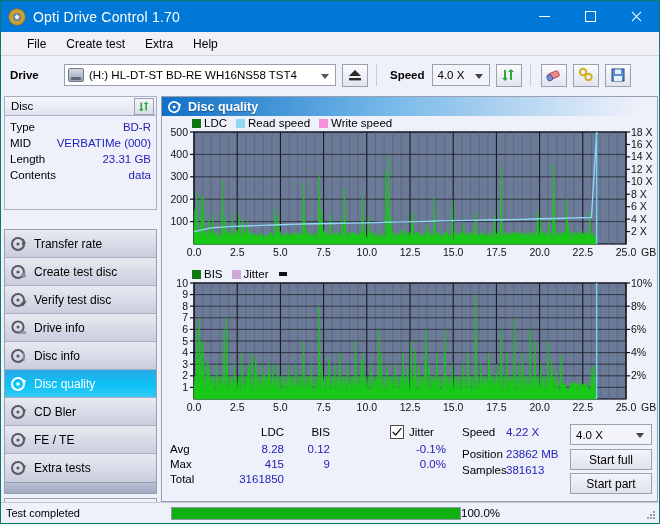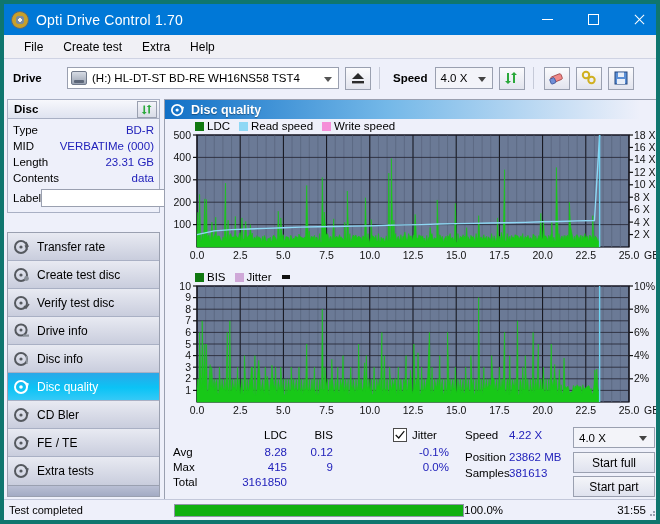--- a/index.html
+++ b/index.html
@@ -9,21 +9,21 @@
     font-family: "Liberation Sans", sans-serif;
     font-size: 11px;
     overflow: hidden;
   }
   body { background: #eceff8; }
 
   #app {
     position: relative;
     width: 660px; height: 524px;
     background: #eef0fa;
-    border: 4px solid #0f766e;
+    border: 1px solid #0f766e;
     overflow: hidden;
   }
 
   
   #titlebar {
     position: absolute; left: 0; top: 0; width: 658px; height: 31px;
     background: #0078d7;
     display: flex; align-items: center;
   }
   #title-icon {
@@ -48,21 +48,21 @@
   .glyph-close:before, .glyph-close:after {
     content:""; position:absolute; left:0; top:5px; width:13px; height:1px; background:#fff;
   }
   .glyph-close:before { transform: rotate(45deg); }
   .glyph-close:after  { transform: rotate(-45deg); }
 
   
   #menubar {
     position: absolute; left: 0; top: 31px; width: 658px; height: 24px;
     background: #f0f0f5; border-bottom: 1px solid #cfd3e3;
-    display: flex; align-items: center; padding-left: 10px;
+    display: flex; align-items: center; padding-left: 16px;
   }
   .menu-item { padding: 3px 10px; color: #000; font-size: 12px; }
 
   
   #drivebar {
     position: absolute; left: 0; top: 55px; width: 658px; height: 38px;
     background: #eef0fa;
     display: flex; align-items: center;
   }
   #drive-label { margin-left: 9px; font-weight: bold; font-size: 11.5px; width: 54px; }
@@ -99,21 +99,21 @@
   
   #leftpanel {
     position: absolute; left: 3px; top: 95px; width: 153px; height: 406px;
     background: #eef0fa;
   }
   #disc-head {
     height: 20px; background: linear-gradient(#f7f8fc,#dfe3f0);
     border: 1px solid #a9b0c4; display:flex; align-items:center;
     position: relative;
   }
-  #disc-head-title { font-weight: bold; font-size: 11.5px; margin-left: 6px; }
+  #disc-head-title { font-weight: normal; font-size: 11.5px; margin-left: 6px; }
   #disc-refresh-btn {
     position:absolute; right:2px; top:1px; width:20px;height:17px;
     background: linear-gradient(#f4f5f9,#d9dce8); border:1px solid #9aa0b0;
     display:flex; align-items:center; justify-content:center;
   }
   #disc-body {
     border:1px solid #a9b0c4; border-top: none; background: #eef0fa;
     padding: 3px 5px 5px 5px; height: 94px;
   }
   .disc-row { display:flex; justify-content: space-between; align-items:center; height: 16px; }
@@ -286,30 +286,20 @@
         <span class="disc-key">MID</span>
         <span class="disc-val">VERBATIMe (000)</span>
       </div>
       <div class="disc-row">
         <span class="disc-key">Length</span>
         <span class="disc-val">23.31 GB</span>
       </div>
       <div class="disc-row">
         <span class="disc-key">Contents</span>
         <span class="disc-val">data</span>
-      </div>
-      <div id="label-row">
-        <span id="label-key">Label</span>
-        <input id="label-input" type="text" value="" style="">
-        <div id="label-btn">
-          <svg width="14" height="14" viewBox="0 0 16 16">
-            <circle cx="8" cy="8" r="7" fill="#d8d26a" stroke="#8a8030"></circle>
-            <circle cx="8" cy="8" r="2.2" fill="#f2f2ee" stroke="#8a8030" stroke-width="0.7"></circle>
-          </svg>
-        </div>
       </div>
     </div>
 
     <div id="navlist">
       <div class="nav-item">
         <svg class="nav-icon" viewBox="0 0 16 16">
           <circle cx="7" cy="8" r="6" fill="none" stroke="#55595f" stroke-width="2"></circle>
           <circle cx="7" cy="8" r="1.6" fill="#55595f"></circle>
           <path d="M12 3 L14 7 L11.5 7 L13 11" stroke="#55595f" stroke-width="1.3" fill="none"></path>
         </svg>
@@ -685,21 +675,20 @@
       </div>
     </div>
   </div>
 
   <div id="statusbar">
     <div id="status-text">Test completed</div>
     <div id="progress-outer">
       <div id="progress-fill" style="width: 100%;"></div>
     </div>
     <div id="progress-pct">100.0%</div>
-    <div id="status-time">31:55</div>
     <svg id="grip" viewBox="0 0 12 12">
       <g fill="#9aa0b0">
         <rect x="8" y="8" width="2" height="2"></rect>
           <rect x="5" y="8" width="2" height="2"></rect>
         <rect x="8" y="5" width="2" height="2"></rect>
           <rect x="2" y="8" width="2" height="2"></rect>
         <rect x="5" y="5" width="2" height="2"></rect>
           <rect x="8" y="2" width="2" height="2"></rect>
       </g>
     </svg>

